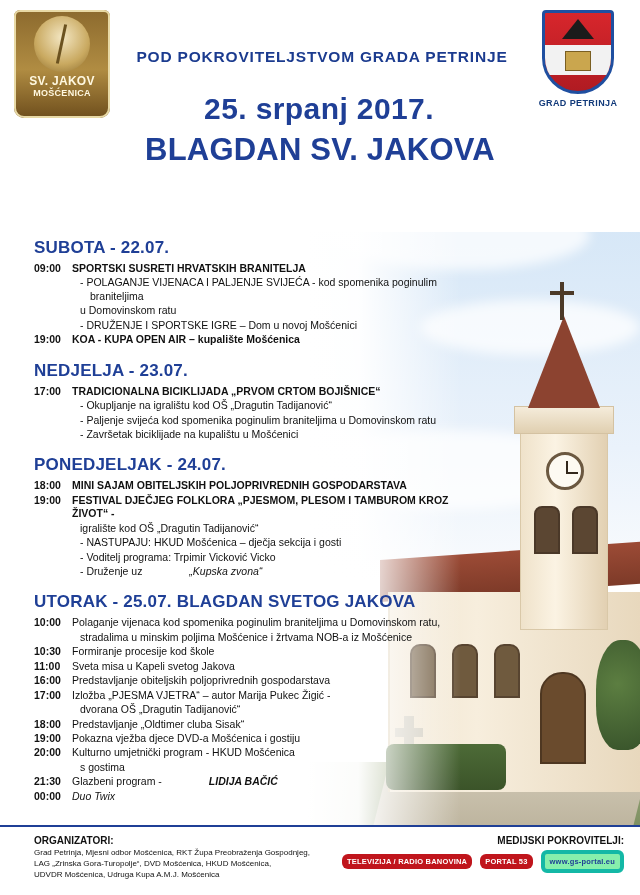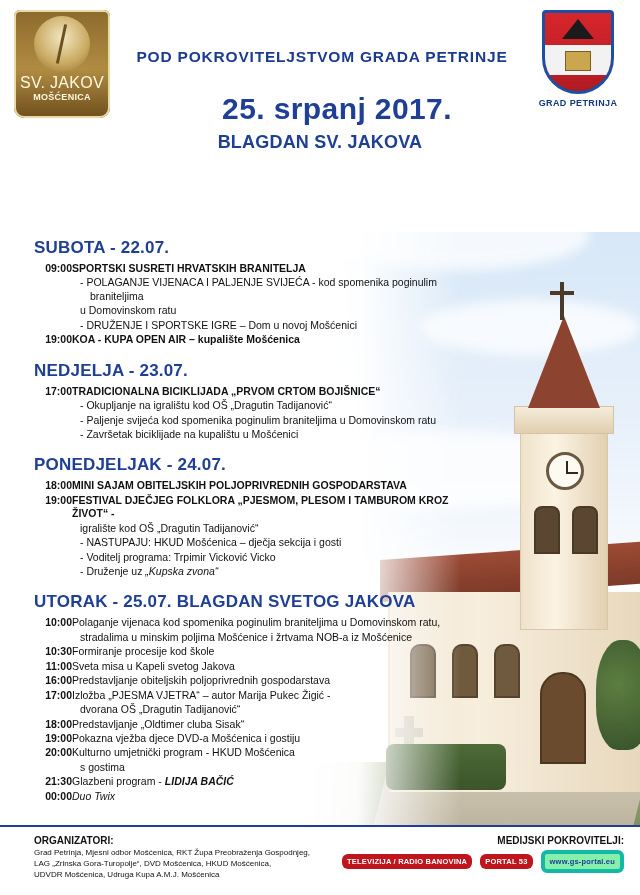--- a/index.html
+++ b/index.html
@@ -143,21 +143,21 @@
   }
   .logo-left .saint {
     margin: 6px auto 2px; width: 56px; height: 56px; border-radius: 50%;
     background: radial-gradient(circle at 50% 38%, #f3e6c2 0%, #c9a960 60%, #8a6a2c 100%);
     position: relative;
   }
   .logo-left .saint:after{
     content:""; position:absolute; left: 26px; top: 8px; width: 3px; height: 40px;
     background:#6b5220; transform: rotate(12deg);
   }
-  .logo-left .ltxt1 { font-size: 16px; font-weight: 400; letter-spacing:.3px; }
+  .logo-left .ltxt1 { font-size: 12px; font-weight: 700; letter-spacing:.3px; }
   .logo-left .ltxt2 { font-size: 9px; font-weight: 700; letter-spacing:.3px; }
 
   .logo-right {
     position:absolute; right: 16px; top: 10px; width: 92px; height: 116px;
     text-align:center;
   }
   .shield {
     width: 72px; height: 84px; margin: 0 auto;
     background: linear-gradient(180deg,#d7262c 0%, #b01b22 100%);
     border: 3px solid #1f4fa0;
@@ -179,46 +179,46 @@
     width: 26px; height: 20px; background:#caa64e; border:1px solid #7a5f22;
   }
   .logo-right .gtxt { font-size: 9px; font-weight: 700; color:#123a7a; letter-spacing:.4px; margin-top:4px;}
 
   .patron {
     position:absolute; left: 126px; top: 48px; width: 392px;
     text-align:center; color:#1b3b8f;
     font-size: 15.5px; font-weight: 700; letter-spacing: .8px;
   }
   .date-line {
-    position:absolute; left: 138px; top: 92px; width: 398px;
+    position:absolute; left: 120px; top: 92px; width: 398px;
     text-align:center; color:#1f3f96; font-size: 30px; font-weight: 700; letter-spacing:.4px;
   }
   .title1 {
     position:absolute; left: 110px; top: 132px; width: 420px;
-    text-align:center; color:#1f3f96; font-size: 18px; font-weight: 700; letter-spacing:.2px;
+    text-align:center; color:#1f3f96; font-size: 31px; font-weight: 700; letter-spacing:.2px;
   }
   .title2 {
     position:absolute; left: 110px; top: 168px; width: 420px;
     text-align:center; color:#1f3f96; font-size: 28.5px; font-weight: 700; letter-spacing:.2px;
   }
 
   
   .program { position:absolute; left: 34px; top: 238px; width: 440px; }
   .day { margin-bottom: 2px; }
   .day-title {
     color:#1f3f96; font-size: 17px; font-weight: 700; letter-spacing:.2px;
     margin: 0 0 4px 0;
   }
   .ev { display: flex; font-size: 10.5px; color:#111; line-height: 1.28; margin-bottom: 1px; }
-  .ev .time { width: 38px; flex: none; font-weight: 700; text-align: right; }
+  .ev .time { width: 38px; flex: none; font-weight: 700; }
   .ev .txt { flex: 1; font-weight: 700; }
   .ev.sub { margin-left: 0; }
   .ev.sub .time { width: 38px; }
   .ev.sub .txt { font-weight: 400; padding-left: 18px; text-indent: -10px; }
-  .ev .txt i { font-style: italic; }
+  .ev .txt i { font-style: italic; margin-left: 44px; }
   .ev.light .txt { font-weight: 400; }
   .spacer { height: 12px; }
 
   
   .footer {
     position:absolute; left:0; bottom:0; width:640px; height: 70px;
     border-top: 2px solid #1f3f96; background:#fff;
     padding: 8px 16px 0 34px;
   }
   .footer-grid { display:flex; justify-content: space-between; }

